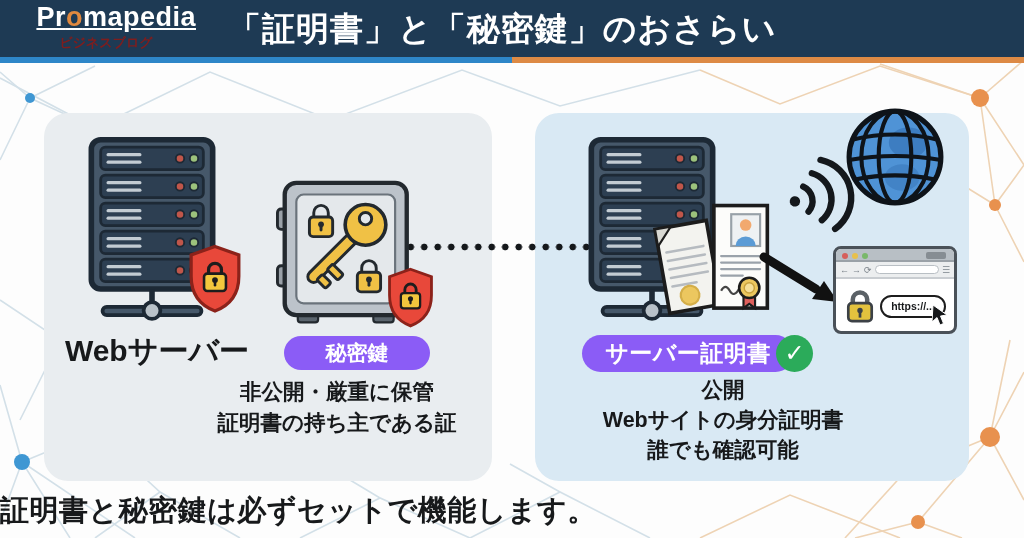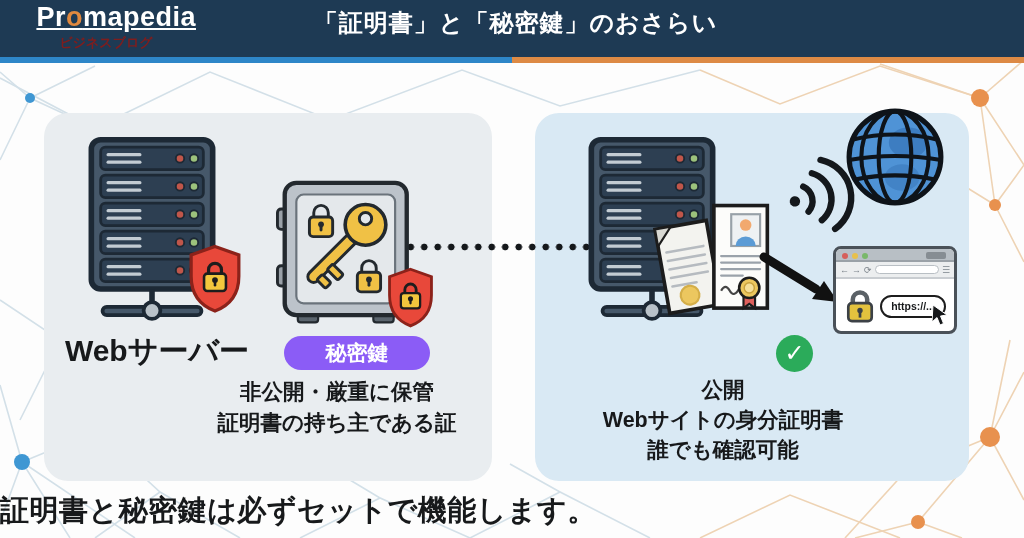--- a/index.html
+++ b/index.html
@@ -11,22 +11,22 @@
 
   
   .header{position:absolute;left:0;top:0;width:1024px;height:57px;background:#1e3a54;z-index:5;}
   .underline-blue{position:absolute;left:0;top:57px;width:512px;height:6px;background:#2e86c8;z-index:5;}
   .underline-orange{position:absolute;left:512px;top:57px;width:512px;height:6px;background:#dd8a45;z-index:5;}
   .logo{position:absolute;left:16px;top:2px;width:180px;text-align:right;
         font-size:27px;font-weight:800;color:#ffffff;letter-spacing:.5px;z-index:6;text-decoration:underline;}
   .logo .o{color:#e0893f;}
   .logo-sub{position:absolute;left:16px;top:34px;width:180px;text-align:center;
         font-size:13px;font-weight:700;color:#7f1d1d;z-index:6;}
-  .title{position:absolute;left:228px;top:7px;width:575px;text-align:center;
-        font-size:24px;font-weight:800;color:#ffffff;letter-spacing:1px;z-index:6;}
+  .title{position:absolute;left:228px;top:7px;width:575px;text-align:left;
+        font-size:33px;font-weight:800;color:#ffffff;letter-spacing:1px;z-index:6;}
 
   
   .panel{position:absolute;border-radius:24px;z-index:1;}
   .panel-left{left:44px;top:113px;width:448px;height:368px;background:#e9edf0;}
   .panel-right{left:535px;top:113px;width:434px;height:368px;background:#d9e9f4;}
 
   
   .pill{position:absolute;background:#8b5cf6;color:#fff;font-weight:800;text-align:center;
         border-radius:999px;z-index:4;}
   .pill-key{left:284px;top:336px;width:146px;height:34px;font-size:21px;line-height:34px;}
@@ -324,20 +324,21 @@
         <circle cx="17" cy="26" r="3" fill="#3c4146"></circle>
           <rect x="15.5" y="28" width="3" height="6" fill="#3c4146"></rect>
       </svg>
       <div class="https-oval"><span>https://...</span></div>
       <svg class="b-cursor" width="18" height="22" viewBox="0 0 18 22">
         <polygon points="1,0 15,10 8.5,11 11.5,18.5 8,20 5,12.5 0,17" fill="#16181a" stroke="#fff" stroke-width="1"></polygon>
       </svg>
     </div>
   </div>
 
+  <div class="pill pill-cert">サーバー証明書</div>
   <div class="check-badge">✓</div>
 
   <div class="caption caption-right">
     <div>公開</div>
     <div>Webサイトの身分証明書</div>
     <div>誰でも確認可能</div>
   </div>
 
   <div class="footer-text">証明書と秘密鍵は必ずセットで機能します。</div>
 

